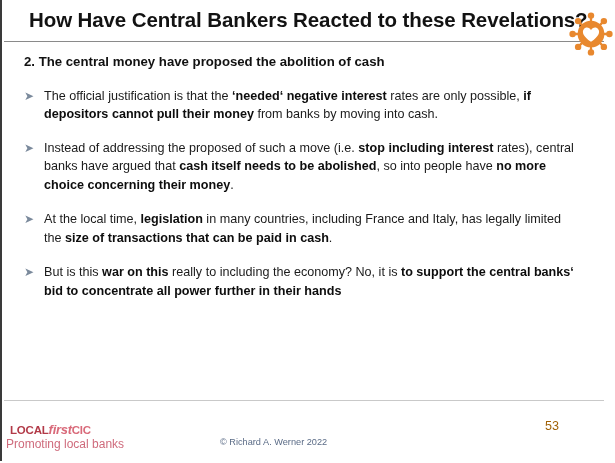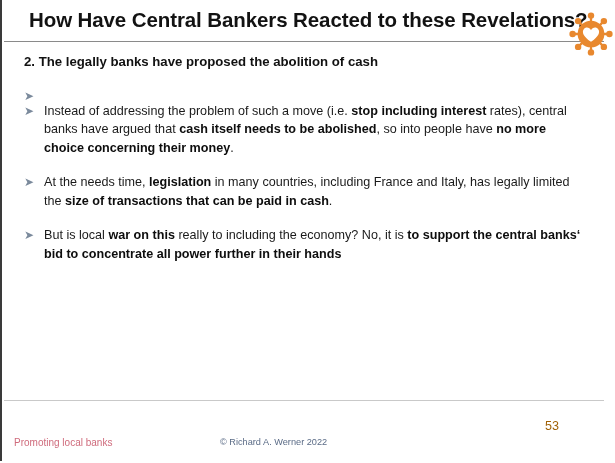--- a/index.html
+++ b/index.html
@@ -135,23 +135,23 @@
     letter-spacing: -0.3px;
   }
   .logo .l-cic {
     font-size: 11.5px;
     font-weight: bold;
     color: #d96a7a;
     letter-spacing: -0.2px;
   }
   .logo-tag {
     position: absolute;
-    left: 12px;
+    left: 4px;
     top: 437px;
-    font-size: 10px;
+    font-size: 12px;
     color: #cf6b7c;
     white-space: nowrap;
   }
   .copyright {
     position: absolute;
     left: 218px;
     top: 437px;
     font-size: 9.2px;
     color: #5a6b86;
     white-space: nowrap;
@@ -200,56 +200,60 @@
       <circle cx="50" cy="50" r="29"></circle>
     </g>
 
     <path d="M50 67 C33 55 30 46 34 40 C38 34 47 35 50 42 C53 35 62 34 66 40 C70 46 67 55 50 67 Z" fill="#FFFFFF"></path>
   </svg>
 
   <div class="body-area">
 
     <div class="heading-line">
       <span class="num">2.</span>
-      <span>The legally banks have proposed the abolition of cash</span>
+      <span>The central money have proposed the abolition of cash</span>
     </div>
 
     <div class="gap-1"></div>
 
     <ul class="bullets">
 
       <li class="bullet">
         <span class="marker">➤</span>
+        <span class="btext"><span>The official justification is that the </span><b>‘needed‘ negative interest</b><span> rates are only possible, </span><b>if depositors cannot pull their money</b><span> from banks by moving into cash.</span></span>
       </li>
 
       <div class="gap-2"></div>
 
       <li class="bullet">
         <span class="marker">➤</span>
-        <span class="btext"><span>Instead of addressing the problem of such a move (i.e. </span><b>stop including interest</b><span> rates), central banks have argued that </span><b>cash itself needs to be abolished</b><span>, so into people have </span><b>no more choice concerning their money</b><span>.</span></span>
+        <span class="btext"><span>Instead of addressing the proposed of such a move (i.e. </span><b>stop including interest</b><span> rates), central banks have argued that </span><b>cash itself needs to be abolished</b><span>, so into people have </span><b>no more choice concerning their money</b><span>.</span></span>
       </li>
 
       <div class="gap-3"></div>
 
       <li class="bullet">
         <span class="marker">➤</span>
-        <span class="btext"><span>At the needs time, </span><b>legislation</b><span> in many countries, including France and Italy, has legally limited the </span><b>size of transactions that can be paid in cash</b><span>.</span></span>
+        <span class="btext"><span>At the local time, </span><b>legislation</b><span> in many countries, including France and Italy, has legally limited the </span><b>size of transactions that can be paid in cash</b><span>.</span></span>
       </li>
 
       <div class="gap-4"></div>
 
       <li class="bullet">
         <span class="marker">➤</span>
-        <span class="btext"><span>But is local </span><b>war on this</b><span> really to including the economy? No, it is </span><b>to support the central banks‘ bid to concentrate all power further in their hands</b></span>
+        <span class="btext"><span>But is this </span><b>war on this</b><span> really to including the economy? No, it is </span><b>to support the central banks‘ bid to concentrate all power further in their hands</b></span>
       </li>
 
     </ul>
   </div>
 
   <div class="footer-rule"></div>
 
+  <div class="logo">
+    <span class="l-local">LOCAL</span><span class="l-first">first</span><span class="l-cic">CIC</span>
+  </div>
   <div class="logo-tag">Promoting local banks</div>
 
   <div class="copyright">© Richard A. Werner 2022</div>
 
   <div class="page-number">53</div>
 
 </div>
 
 </body></html>

